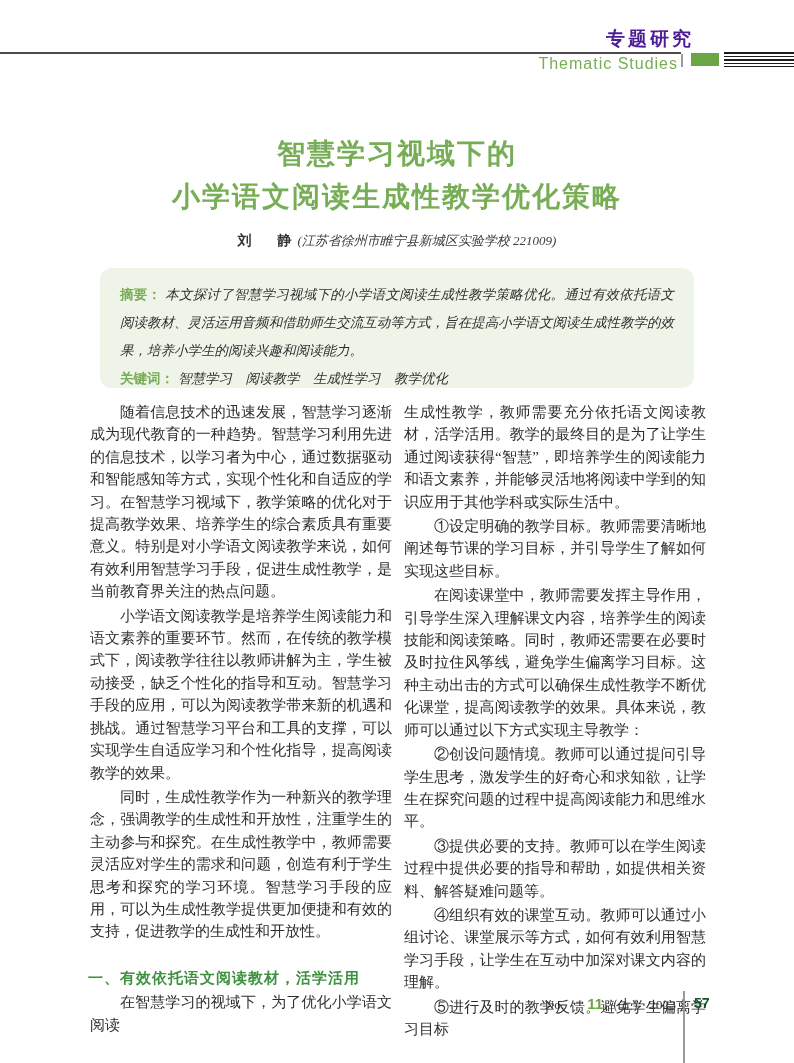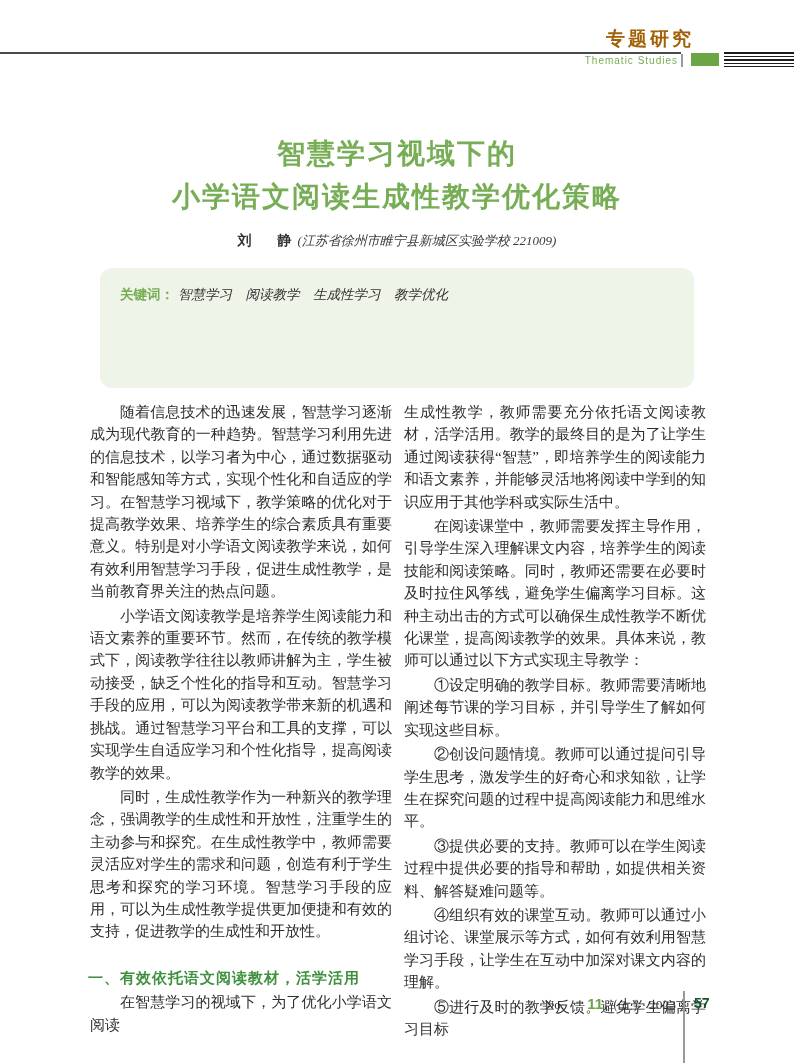--- a/index.html
+++ b/index.html
@@ -6,29 +6,29 @@
   .page {
     position:relative; width:794px; height:1063px; margin:0 auto;
     background:#ffffff; overflow:hidden;
     font-family:"Liberation Serif","DejaVu Serif",serif;
     color:#2d2d2d;
   }
   
   .topic-cn {
     position:absolute; top:26px; right:100px;
     font-family:"Liberation Sans","DejaVu Sans",sans-serif;
-    font-size:19px; font-weight:700; letter-spacing:3px; color:#a16207;
+    font-size:19px; font-weight:700; letter-spacing:3px; color:#4c1d95;
   }
   .header-rule {
     position:absolute; top:52px; left:0; width:681px; height:2px; background:#4a4a4a;
   }
   .topic-en {
     position:absolute; top:55px; right:116px;
     font-family:"Liberation Sans","DejaVu Sans",sans-serif;
-    font-size:10px; letter-spacing:1px; color:#77ad55;
+    font-size:16px; letter-spacing:1px; color:#77ad55;
   }
   .header-tick {
     position:absolute; top:54px; left:681px; width:2px; height:13px; background:#9a9a9a;
   }
   .header-green-block {
     position:absolute; top:53px; left:691px; width:28px; height:13px; background:#6ba544;
   }
   .header-stripes {
     position:absolute; top:52px; left:724px; width:70px; height:15px;
     background:repeating-linear-gradient(to bottom,#1c1c1c 0px,#1c1c1c 1.6px,transparent 1.6px,transparent 3.6px);
@@ -104,38 +104,39 @@
   <div class="title">
     <div data-bind="title.line1">智慧学习视域下的</div>
     <div data-bind="title.line2">小学语文阅读生成性教学优化策略</div>
   </div>
 
   <div class="author-line">
     <span class="author-name" data-bind="author.name">刘　静</span><span class="author-affil" data-bind="author.affiliation">(江苏省徐州市睢宁县新城区实验学校 221009)</span>
   </div>
 
   <div class="abstract-box">
+    <p><span class="green-label" data-bind="abstract.label">摘要：</span><span data-bind="abstract.text">本文探讨了智慧学习视域下的小学语文阅读生成性教学策略优化。通过有效依托语文阅读教材、灵活运用音频和借助师生交流互动等方式，旨在提高小学语文阅读生成性教学的效果，培养小学生的阅读兴趣和阅读能力。</span></p>
     <p><span class="green-label" data-bind="abstract.keywords_label">关键词：</span><span data-bind="abstract.keywords">智慧学习　阅读教学　生成性学习　教学优化</span></p>
   </div>
 
   <div class="col col-left">
     <div data-bind-list="body.left_paragraphs">
         <p class="para">随着信息技术的迅速发展，智慧学习逐渐成为现代教育的一种趋势。智慧学习利用先进的信息技术，以学习者为中心，通过数据驱动和智能感知等方式，实现个性化和自适应的学习。在智慧学习视域下，教学策略的优化对于提高教学效果、培养学生的综合素质具有重要意义。特别是对小学语文阅读教学来说，如何有效利用智慧学习手段，促进生成性教学，是当前教育界关注的热点问题。</p>
         <p class="para">小学语文阅读教学是培养学生阅读能力和语文素养的重要环节。然而，在传统的教学模式下，阅读教学往往以教师讲解为主，学生被动接受，缺乏个性化的指导和互动。智慧学习手段的应用，可以为阅读教学带来新的机遇和挑战。通过智慧学习平台和工具的支撑，可以实现学生自适应学习和个性化指导，提高阅读教学的效果。</p>
         <p class="para">同时，生成性教学作为一种新兴的教学理念，强调教学的生成性和开放性，注重学生的主动参与和探究。在生成性教学中，教师需要灵活应对学生的需求和问题，创造有利于学生思考和探究的学习环境。智慧学习手段的应用，可以为生成性教学提供更加便捷和有效的支持，促进教学的生成性和开放性。</p>
       </div>
     <h3 class="section-heading" data-bind="body.section1_heading">一、有效依托语文阅读教材，活学活用</h3>
     <p class="para" data-bind="body.left_last_paragraph">在智慧学习的视域下，为了优化小学语文阅读</p>
   </div>
 
   <div class="col col-right">
     <div data-bind-list="body.right_paragraphs">
         <p class="para">生成性教学，教师需要充分依托语文阅读教材，活学活用。教学的最终目的是为了让学生通过阅读获得“智慧”，即培养学生的阅读能力和语文素养，并能够灵活地将阅读中学到的知识应用于其他学科或实际生活中。</p>
+        <p class="para">①设定明确的教学目标。教师需要清晰地阐述每节课的学习目标，并引导学生了解如何实现这些目标。</p>
         <p class="para">在阅读课堂中，教师需要发挥主导作用，引导学生深入理解课文内容，培养学生的阅读技能和阅读策略。同时，教师还需要在必要时及时拉住风筝线，避免学生偏离学习目标。这种主动出击的方式可以确保生成性教学不断优化课堂，提高阅读教学的效果。具体来说，教师可以通过以下方式实现主导教学：</p>
-        <p class="para">①设定明确的教学目标。教师需要清晰地阐述每节课的学习目标，并引导学生了解如何实现这些目标。</p>
         <p class="para">②创设问题情境。教师可以通过提问引导学生思考，激发学生的好奇心和求知欲，让学生在探究问题的过程中提高阅读能力和思维水平。</p>
         <p class="para">③提供必要的支持。教师可以在学生阅读过程中提供必要的指导和帮助，如提供相关资料、解答疑难问题等。</p>
         <p class="para">④组织有效的课堂互动。教师可以通过小组讨论、课堂展示等方式，如何有效利用智慧学习手段，让学生在互动中加深对课文内容的理解。</p>
         <p class="para">⑤进行及时的教学反馈。避免学生偏离学习目标</p>
       </div>
   </div>
 
   <div class="footer-issue">
     <span class="no-label" data-bind="footer.no_label">No.</span><span class="issue-num" data-bind="footer.issue">11</span><span data-bind="footer.issue_part">（上）</span>&nbsp;<span data-bind="footer.year">2023</span>
   </div>

